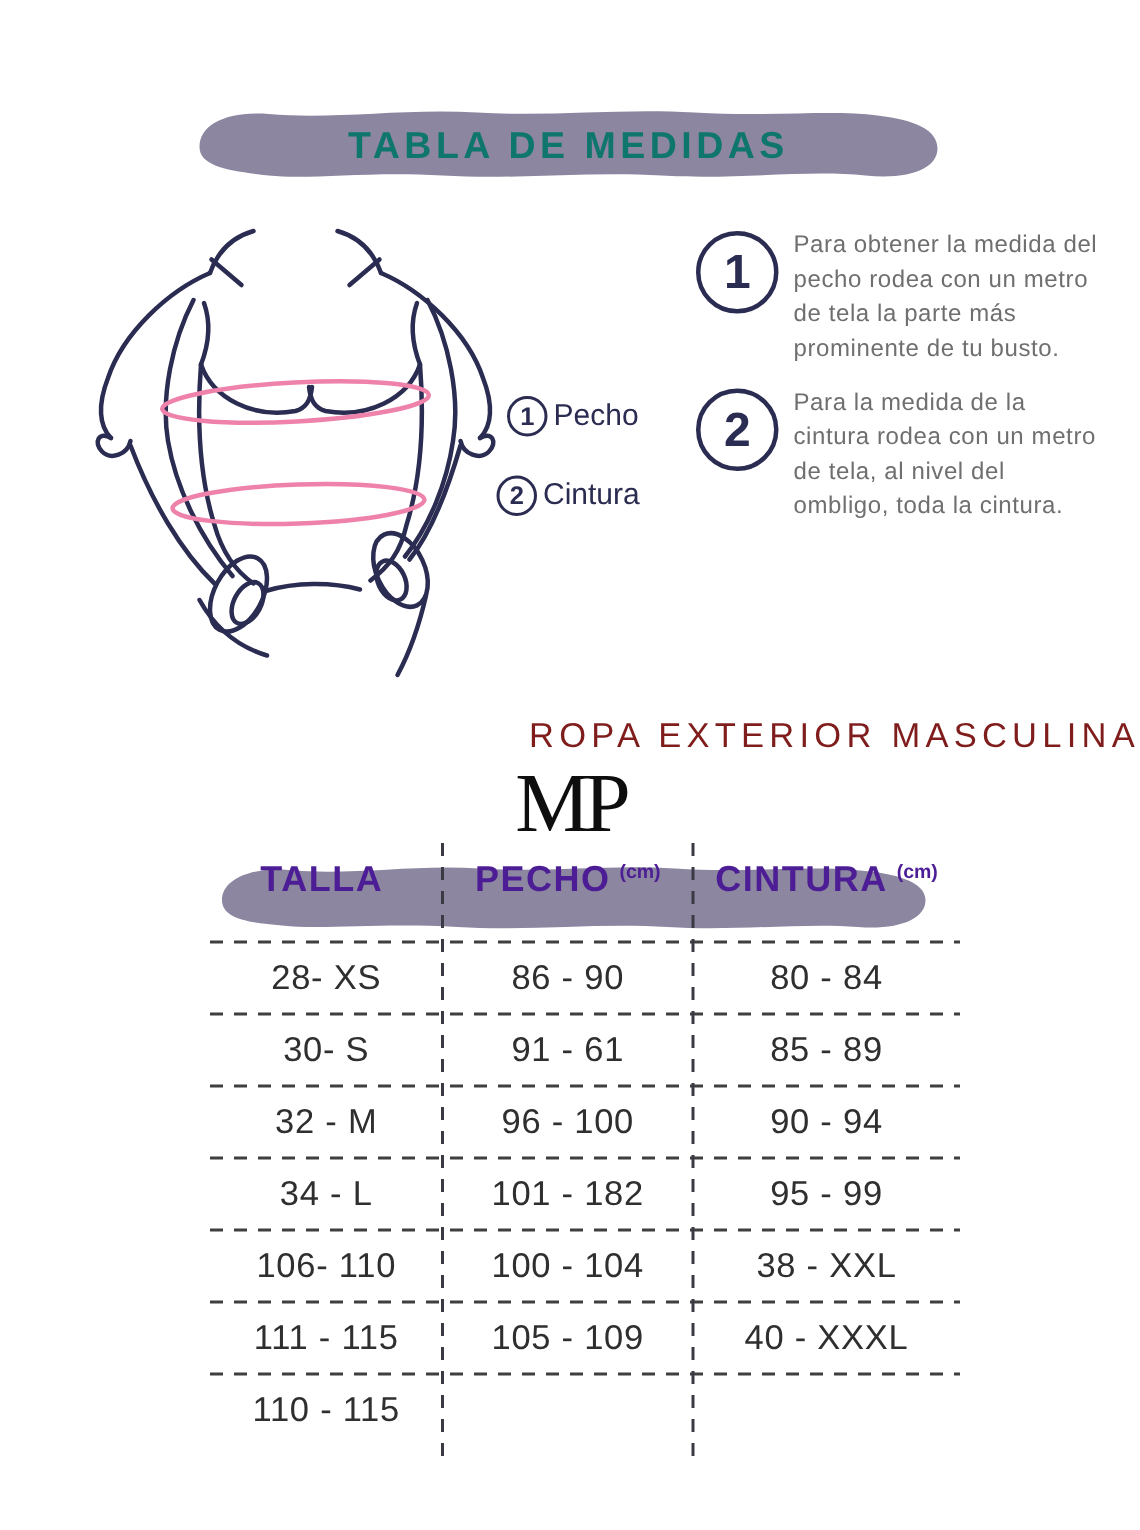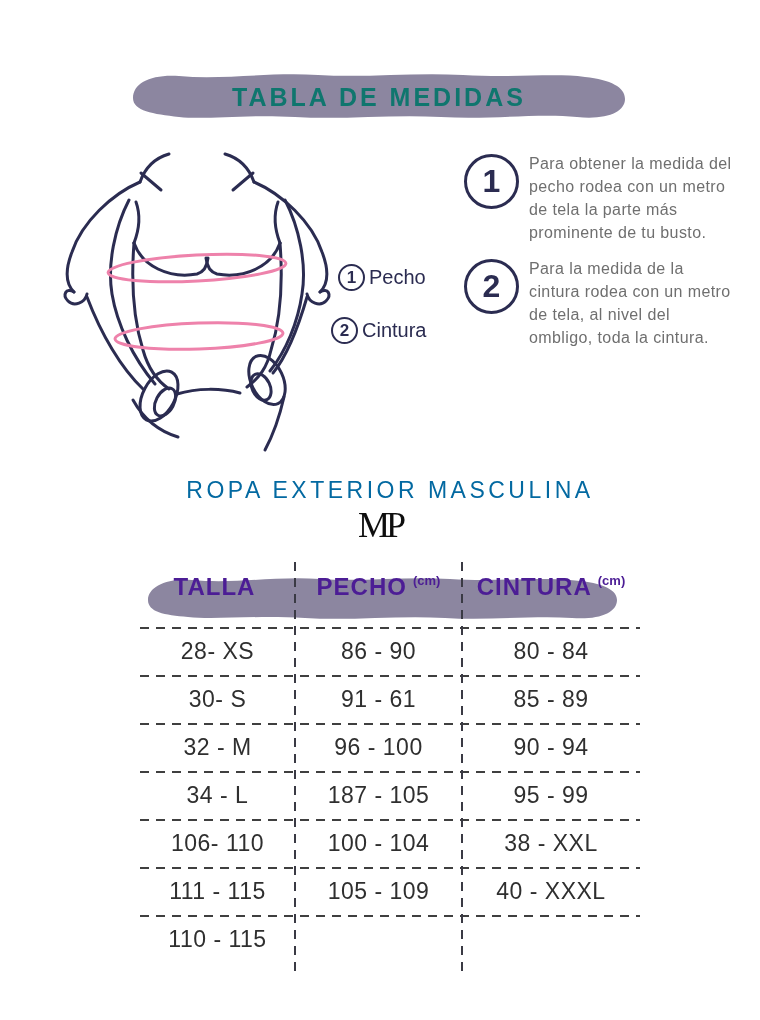--- a/index.html
+++ b/index.html
@@ -25,24 +25,24 @@
 
   
   .instructions { position:absolute; left:464px; top:152px; width:286px; }
   .instr-item { display:flex; align-items:flex-start; margin-bottom:13px; }
   .instr-item .big-circle { width:55px; height:55px; border:3px solid #2b2c51; border-radius:50%; flex:none;
     display:flex; align-items:center; justify-content:center; font-size:32px; font-weight:bold; color:#2b2c51; margin-top:2px; }
   .instr-item .instr-text { margin-left:10px; width:205px; font-size:16px; line-height:23px;
     color:#6f6f6f; letter-spacing:0.4px; }
 
   
-  .section-heading { position:absolute; left:0; top:477px; width:100%; text-align:center;
-    font-size:23px; letter-spacing:3.5px; color:#0369a1;padding-left:20px; }
+  .section-heading { position:absolute; left:0; top:477px; width:100%; text-align:right;
+    font-size:23px; letter-spacing:3.5px; color:#7f1d1d;padding-left:20px; }
   .brand-logo { position:absolute; left:0; top:504px; width:100%; text-align:center;
-    font-family:"Liberation Serif", serif; font-size:36px; letter-spacing:-4px; color:#0e0e0e; }
+    font-family:"Liberation Serif", serif; font-size:56px; letter-spacing:-4px; color:#0e0e0e; }
 
   
   .size-table { position:absolute; left:140px; top:560px; width:500px; height:420px; }
   .vline { position:absolute; top:2px; height:410px; width:2px;
     background:repeating-linear-gradient(180deg,#3a3a44 0 9px,transparent 9px 16px); z-index:3; }
   .vline.v1 { left:154px; } .vline.v2 { left:321px; }
   .hline { position:absolute; left:0; width:500px; height:2px;
     background:repeating-linear-gradient(90deg,#3f3f3f 0 9px,transparent 9px 16px); z-index:2; }
   .header-blob { position:absolute; left:0; top:13px; width:485px; height:54px; z-index:1; }
   .header-blob svg { width:100%; height:100%; }
@@ -165,21 +165,21 @@
 
       <div class="cell">30- S</div>
       <div class="cell">91 - 61</div>
       <div class="cell">85 - 89</div>
 
       <div class="cell">32 - M</div>
       <div class="cell">96 - 100</div>
       <div class="cell">90 - 94</div>
 
       <div class="cell">34 - L</div>
-      <div class="cell">187 - 105</div>
+      <div class="cell">101 - 182</div>
       <div class="cell">95 - 99</div>
 
       <div class="cell">106- 110</div>
       <div class="cell">100 - 104</div>
 
       <div class="cell">38 - XXL</div>
       <div class="cell">111 - 115</div>
       <div class="cell">105 - 109</div>
 
       <div class="cell">40 - XXXL</div>

